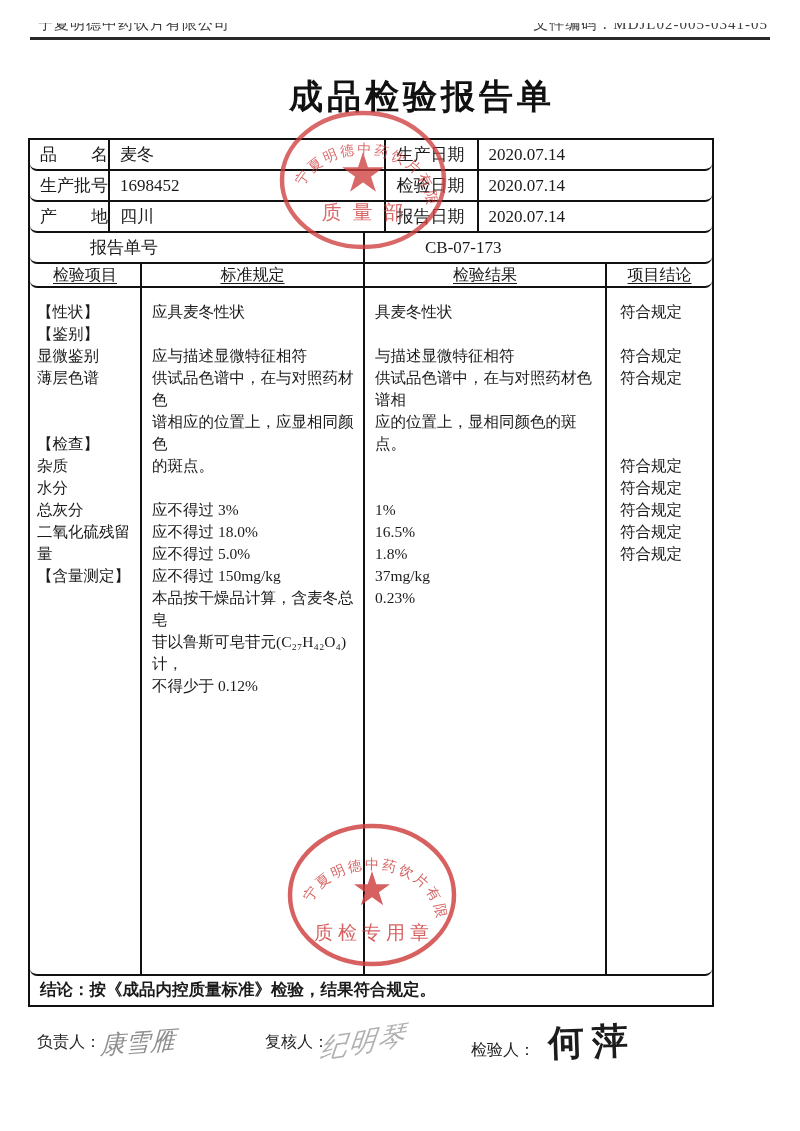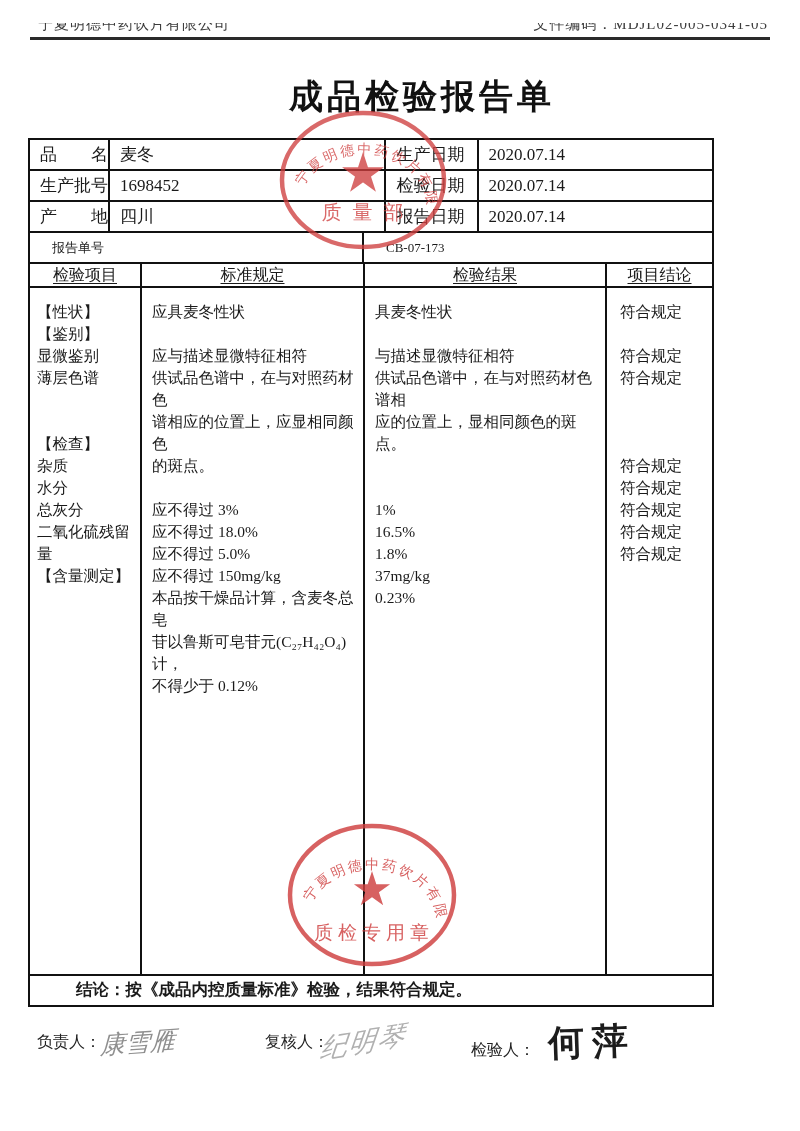--- a/index.html
+++ b/index.html
@@ -14,29 +14,29 @@
   .hdr .clip { position:absolute; bottom:3px; height:11px; overflow:hidden; }
   .hdr .clip span { display:block; font-size:15px; line-height:20px; margin-top:-9px; color:#3c3c3c; letter-spacing:1px; white-space:nowrap; }
   .hdr-left { left:8px; }
   .hdr-right { right:2px; }
   
   .title { position:absolute; top:74px; left:4px; width:100%; text-align:center;
            font-size:34px; font-weight:bold; letter-spacing:4px; color:#111;padding-left:36px; }
   
   .doc-table { position:absolute; left:28px; top:138px; width:686px; height:869px;
                border:2px solid #111; display:flex; flex-direction:column; }
-  .trow { display:flex; flex-direction:row; border-bottom:2px solid #111; }
-  .trow:last-child { border-bottom:none;padding-left:36px; }
+  .trow { display:flex; flex-direction:row; border-bottom:2px solid #111;border-radius:7px; }
+  .trow:last-child { border-bottom:none; }
   .tcell { border-right:2px solid #111; overflow:visible; }
   .tcell:last-child { border-right:none; }
   .r-info { height:31px; }
   .r-info .tcell { font-size:17px; line-height:29px; padding-left:10px; white-space:nowrap; }
   .w-lab { width:82px; }  .w-val { width:296px; } .w-dlab { width:98px; } .w-dval { width:250px; }
   .r-report { height:31px; }
-  .r-report .tcell { font-size:13px; line-height:29px; padding-left:22px; }
+  .r-report .tcell { font-size:17px; line-height:29px; padding-left:22px;margin-left:38px; }
   .w-rlab { width:334px; } .w-rval { width:348px; }
   .r-head { height:24px;justify-content:flex-end; }
   .r-head .tcell { font-size:16px; line-height:22px; text-align:center; }
   .r-head .tcell span { text-decoration:underline; text-underline-offset:3px; }
   .c1 { width:112px; } .c2 { width:223px; } .c3 { width:242px; } .c4 { width:105px; }
   .r-body { height:691px; }
   .r-body .tcell { font-size:15.5px; line-height:22px; padding-top:13px; white-space:pre-line; }
   .r-body .c1 { padding-left:7px; }
   .r-body .c2 { padding-left:10px; }
   .r-body .c3 { padding-left:10px; }

